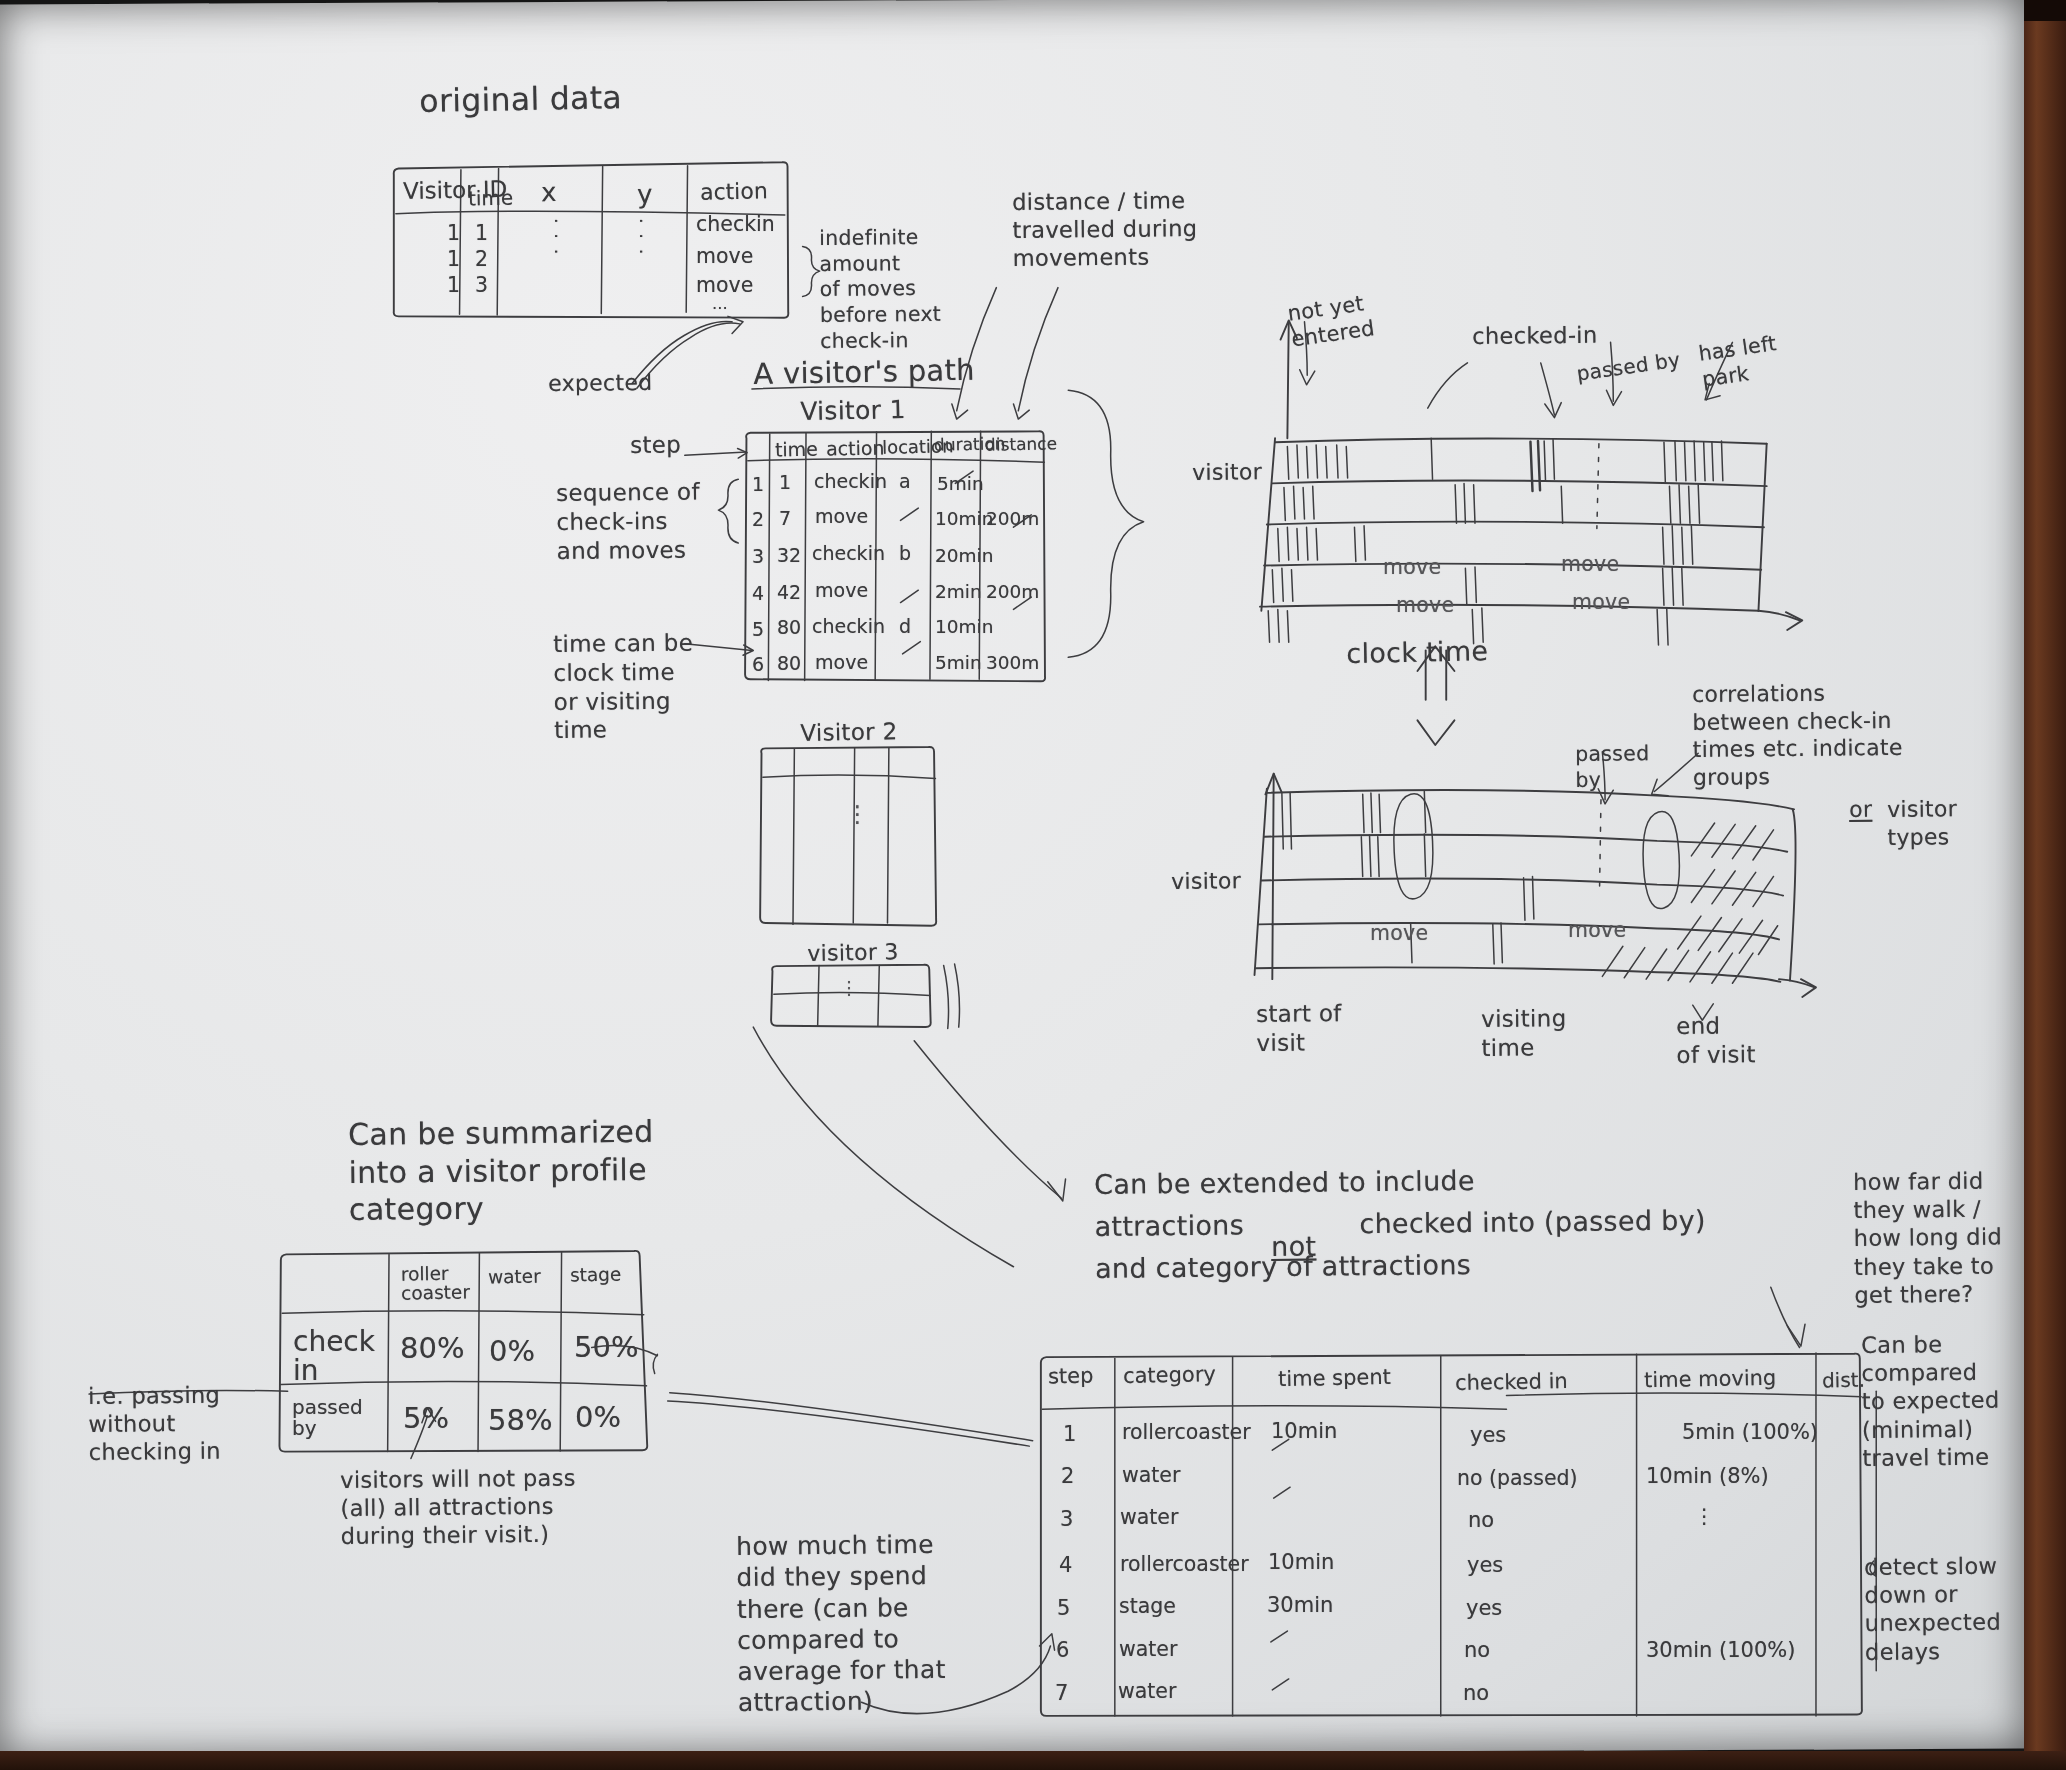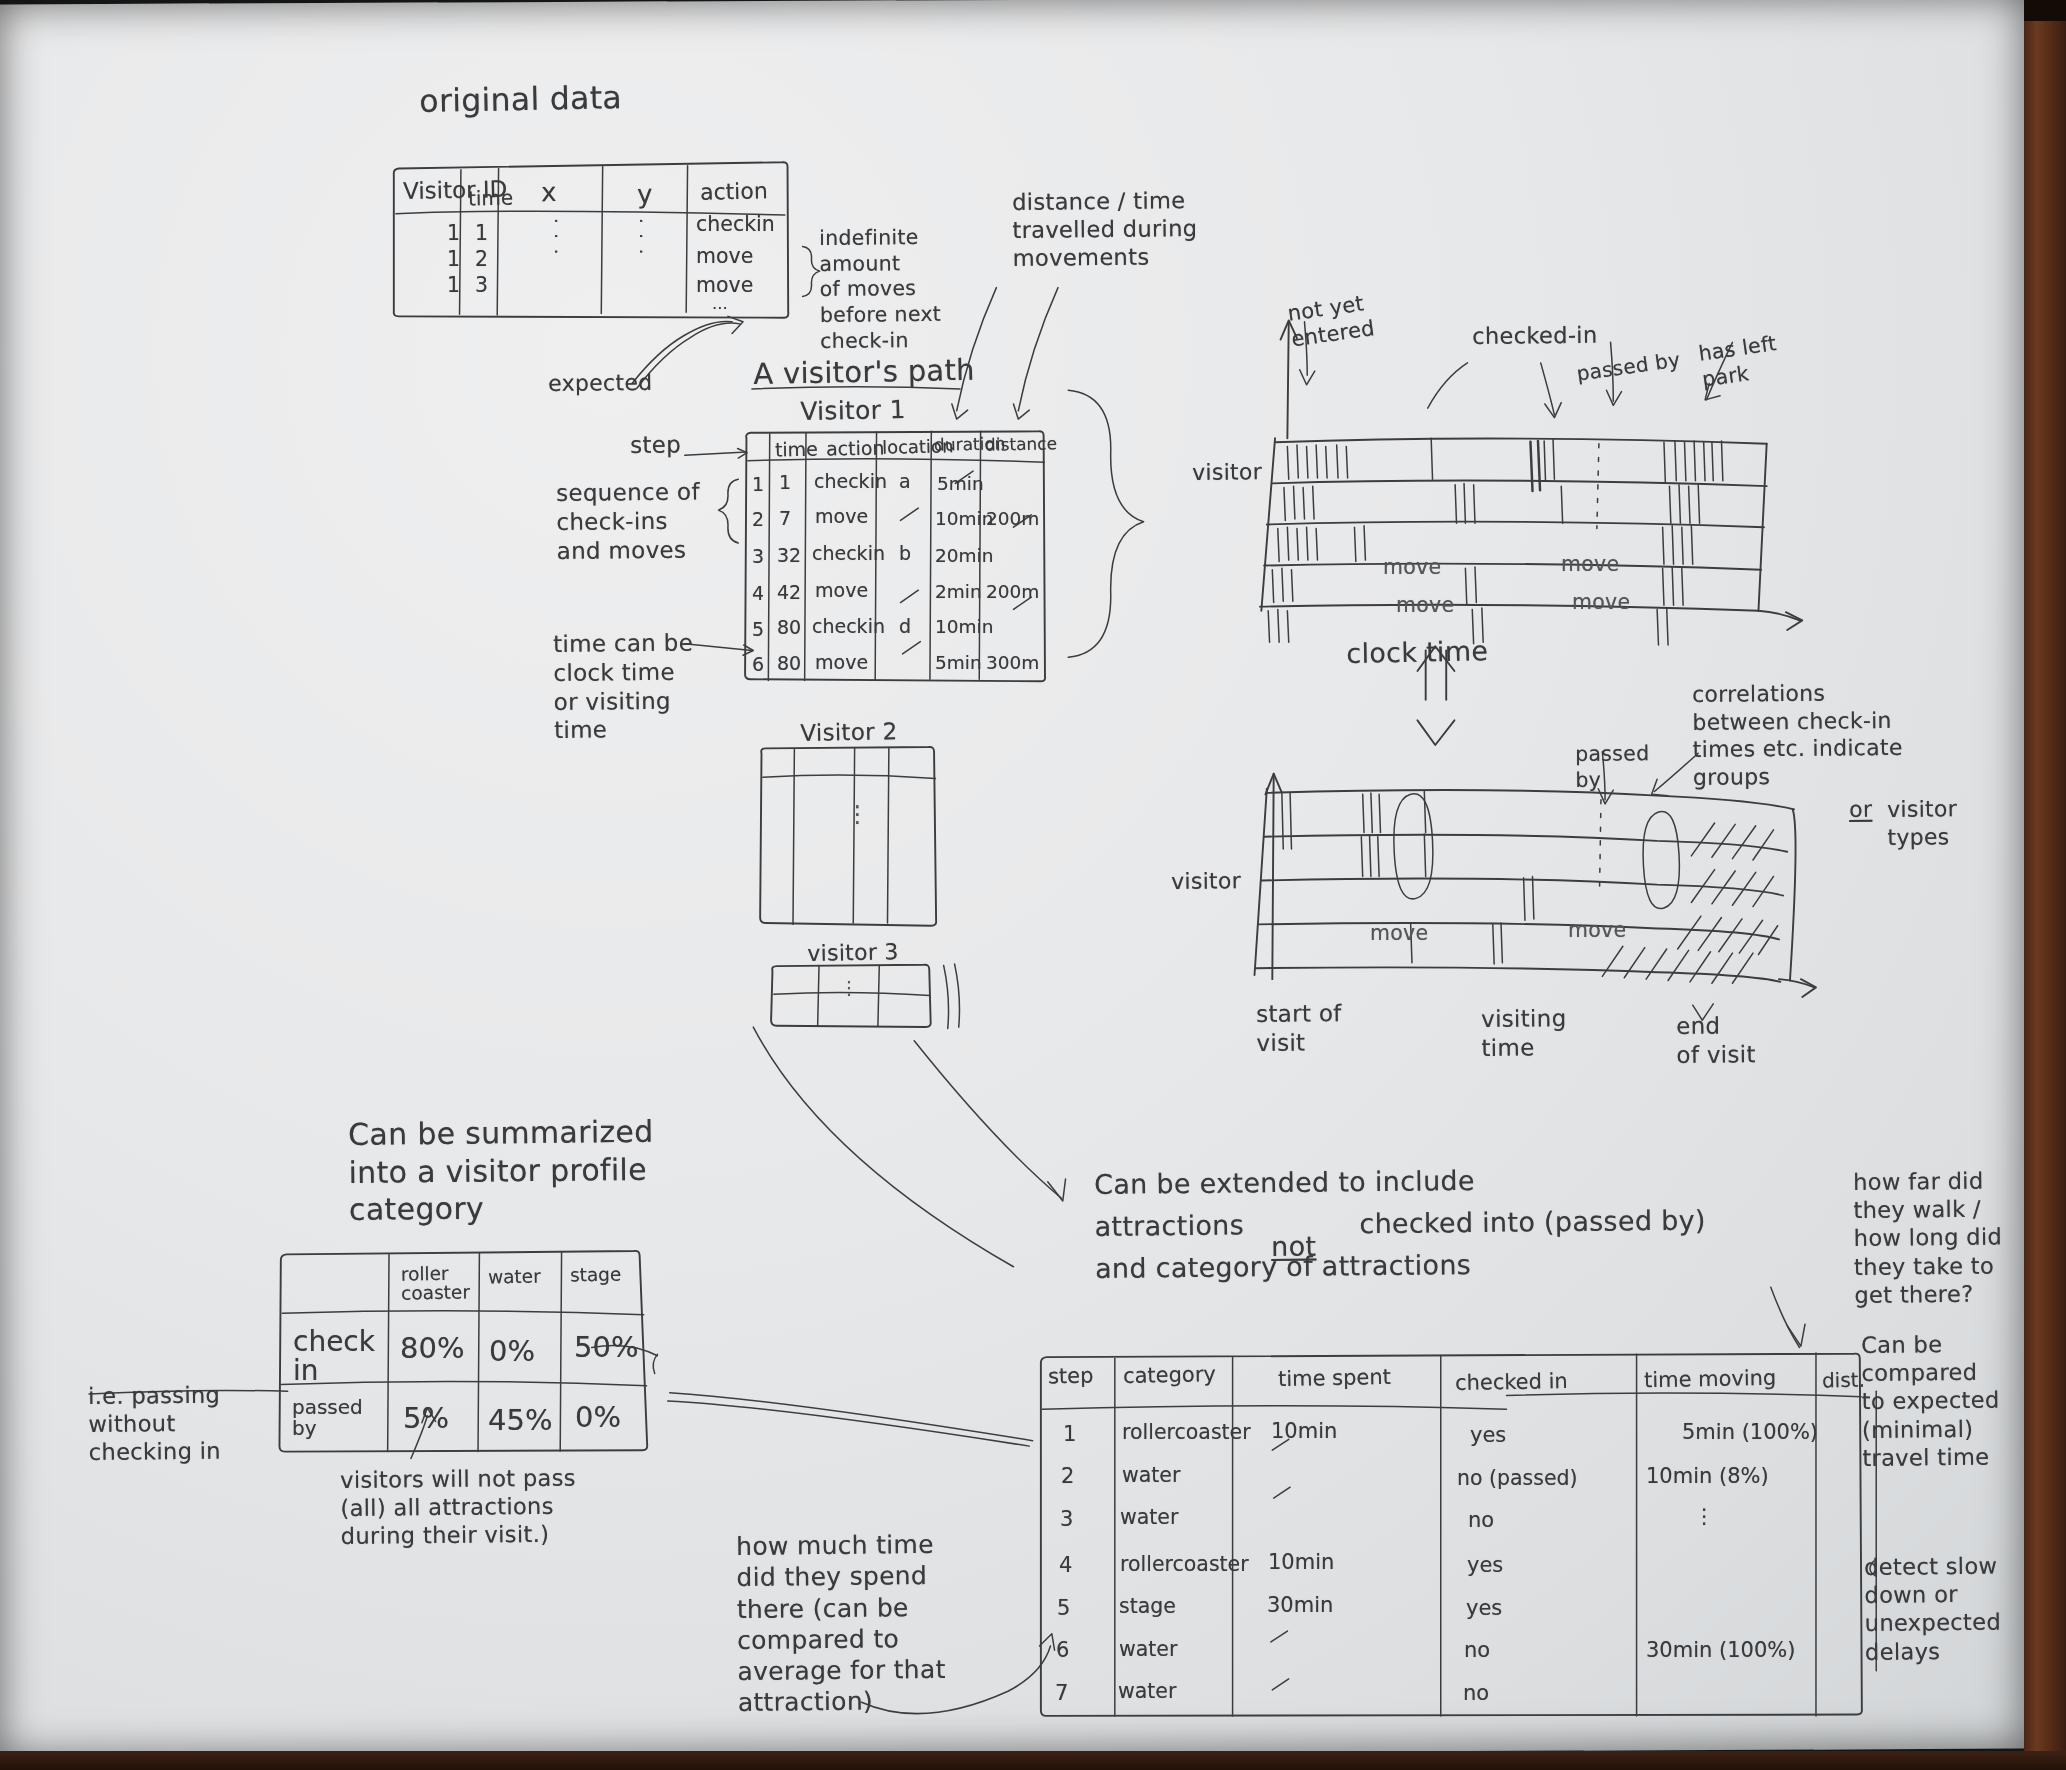--- a/index.html
+++ b/index.html
@@ -456,21 +456,21 @@
 
   <div class="cell" style="left:293px;top:1327px;font-size:28px;line-height:1.05;">check
 in</div>
   <div class="cell" style="left:292px;top:1397px;font-size:20px;line-height:1.05;">passed
 by</div>
 
   <div class="cell" style="left:400px;top:1331px;font-size:29px;">80%</div>
   <div class="cell" style="left:489px;top:1334px;font-size:29px;">0%</div>
   <div class="cell" style="left:574px;top:1330px;font-size:29px;">50%</div>
   <div class="cell" style="left:403px;top:1401px;font-size:29px;">5%</div>
-  <div class="cell" style="left:488px;top:1403px;font-size:29px;">45%</div>
+  <div class="cell" style="left:488px;top:1403px;font-size:29px;">58%</div>
   <div class="cell" style="left:575px;top:1400px;font-size:29px;">0%</div>
 
   <div class="ink rm1" style="left:88px;top:1382px;font-size:22.6px;">i.e. passing
 without
 checking in</div>
   <div class="ink rm1" style="left:340px;top:1466px;font-size:22.6px;">visitors will not pass
 (all) all attractions
 during their visit.)</div>
 
   <div class="ink rm1" style="left:1094px;top:1164px;font-size:27px;line-height:1.55;">Can be extended to include

